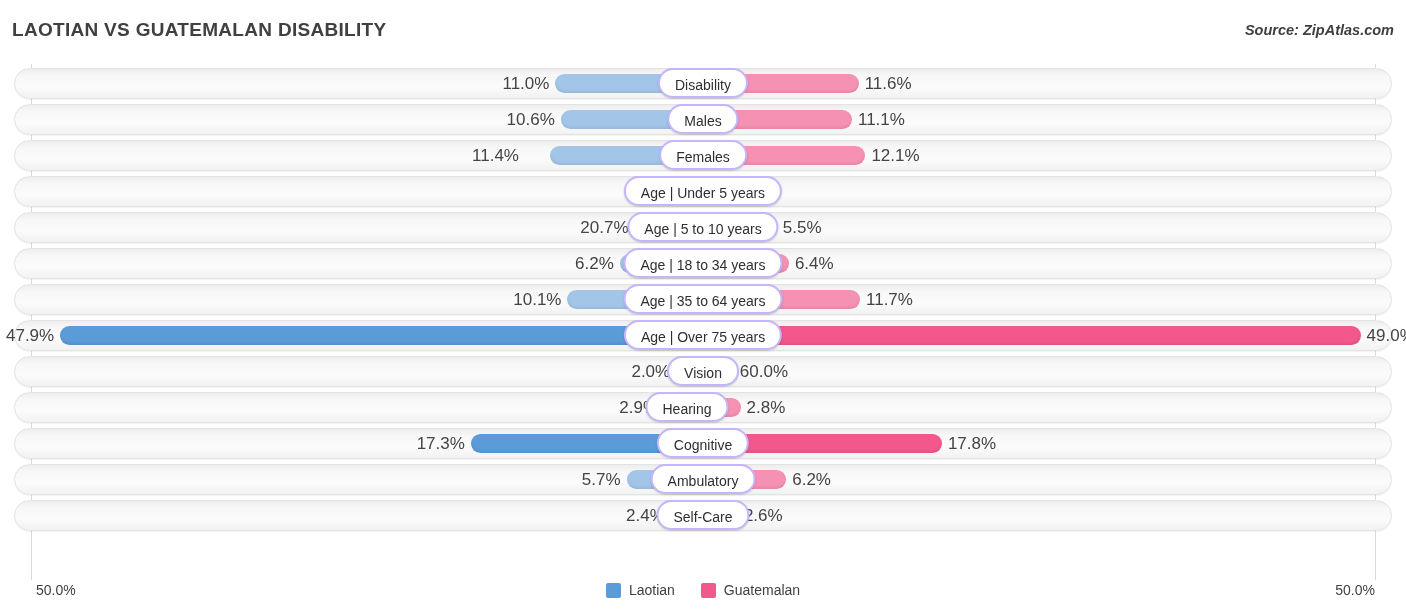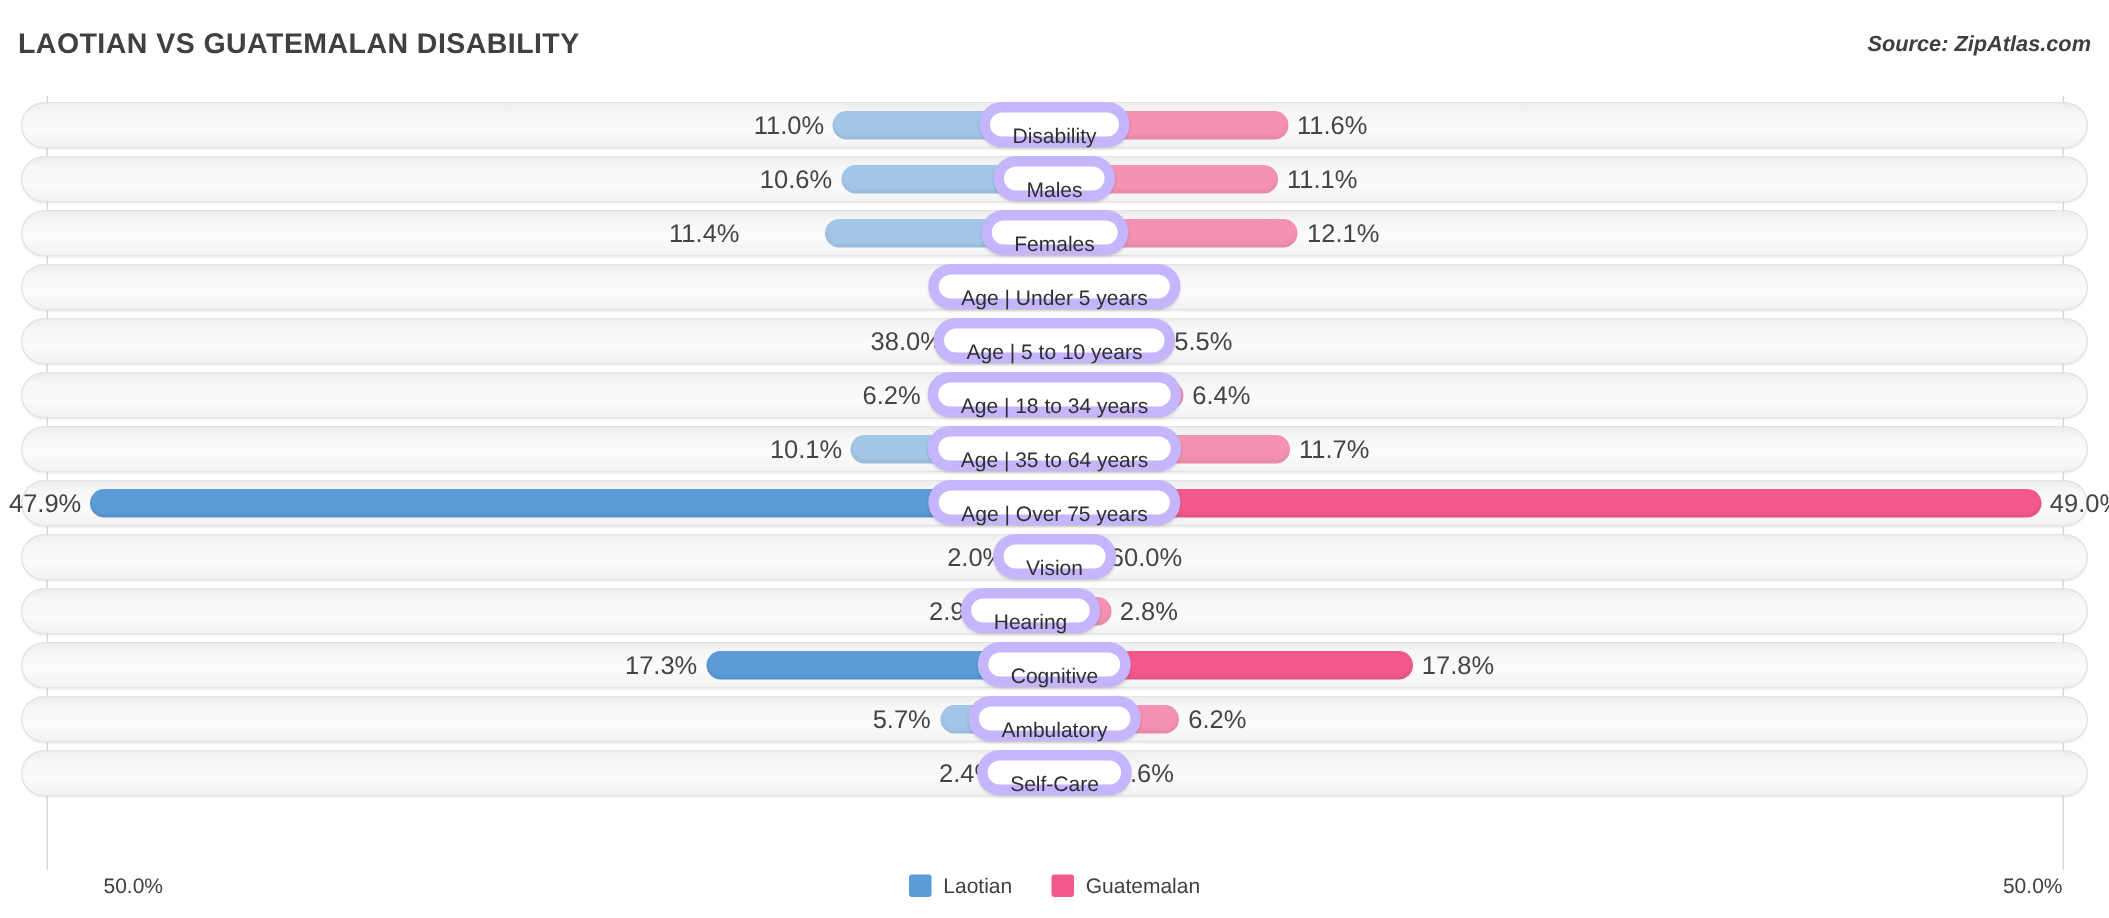--- a/index.html
+++ b/index.html
@@ -72,32 +72,32 @@
   }
   .val.left{text-align:right;}
   .val.right{text-align:left;}
 
   .pill{
     position:absolute;top:2px;left:50%;
     transform:translateX(-50%);
     height:30px;line-height:30px;
     padding:0 15px;
     background:#ffffff;
-    border:7px solid #c4b5fd;
+    border:2px solid #c4b5fd;
     border-radius:16px;
     font-size:14px;color:#2f2f2f;
     white-space:nowrap;
     box-shadow:0 1px 2px rgba(0,0,0,0.16);
     box-sizing:border-box;
   }
 
   
   .footer{position:absolute;left:0;top:574px;width:1406px;height:38px;}
   .axis{
-    position:absolute;top:8px;font-size:14px;color:#3f3f3f;margin-left:33px;
+    position:absolute;top:8px;font-size:14px;color:#3f3f3f;
   }
   .axis.lft{left:36px;}
   .axis.rgt{right:31px;}
   .legend{
     position:absolute;left:0;right:0;top:8px;
     display:flex;justify-content:center;align-items:center;gap:26px;
   }
   .lg{display:flex;align-items:center;gap:8px;}
   .swatch{width:15px;height:15px;border-radius:2px;display:inline-block;}
   .lg-label{font-size:14px;color:#3f3f3f;}
@@ -127,37 +127,37 @@
           <div class="bar left" style="left: 560.748px; width: 142.252px;"></div>
           <div class="bar right" style="left: 703px; width: 148.962px;"></div>
           <div class="val left" style="right: 851.252px;">10.6%</div>
           <div class="val right" style="left: 857.962px;">11.1%</div>
           <div class="pill" style="left: 703px;">Males</div>
         </div>
         <div class="row">
           <div class="track"></div>
           <div class="bar left" style="left: 550.012px; width: 152.988px;"></div>
           <div class="bar right" style="left: 703px; width: 162.382px;"></div>
-          <div class="val left" style="right: 913px;">11.4%</div>
+          <div class="val left" style="right: 887px;">11.4%</div>
           <div class="val right" style="left: 871.382px;">12.1%</div>
           <div class="pill" style="left: 703px;">Females</div>
         </div>
         <div class="row">
           <div class="track"></div>
           <div class="bar left" style="left: 686.896px; width: 16.104px;"></div>
           <div class="bar right" style="left: 703px; width: 16.104px;"></div>
           <div class="val left" style="right: 725.104px;">1.2%</div>
           <div class="val right" style="left: 725.104px;">1.2%</div>
           <div class="pill" style="left: 703px;">Age | Under 5 years</div>
         </div>
         <div class="row">
           <div class="track"></div>
           <div class="bar left" style="left: 634.558px; width: 68.442px;"></div>
           <div class="bar right" style="left: 703px; width: 73.81px;"></div>
-          <div class="val left" style="right: 777.442px;">38.0%</div>
+          <div class="val left" style="right: 777.442px;">20.7%</div>
           <div class="val right" style="left: 782.81px;">5.5%</div>
           <div class="pill" style="left: 703px;">Age | 5 to 10 years</div>
         </div>
         <div class="row">
           <div class="track"></div>
           <div class="bar left" style="left: 619.796px; width: 83.204px;"></div>
           <div class="bar right" style="left: 703px; width: 85.888px;"></div>
           <div class="val left" style="right: 792.204px;">6.2%</div>
           <div class="val right" style="left: 794.888px;">6.4%</div>
           <div class="pill" style="left: 703px;">Age | 18 to 34 years</div>

